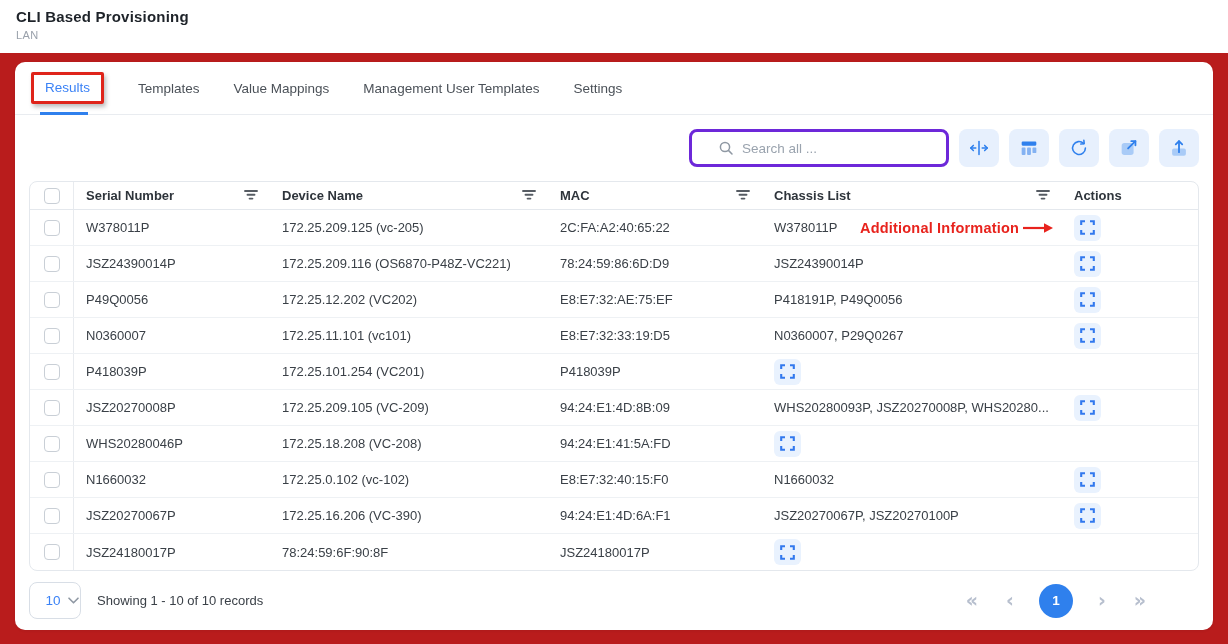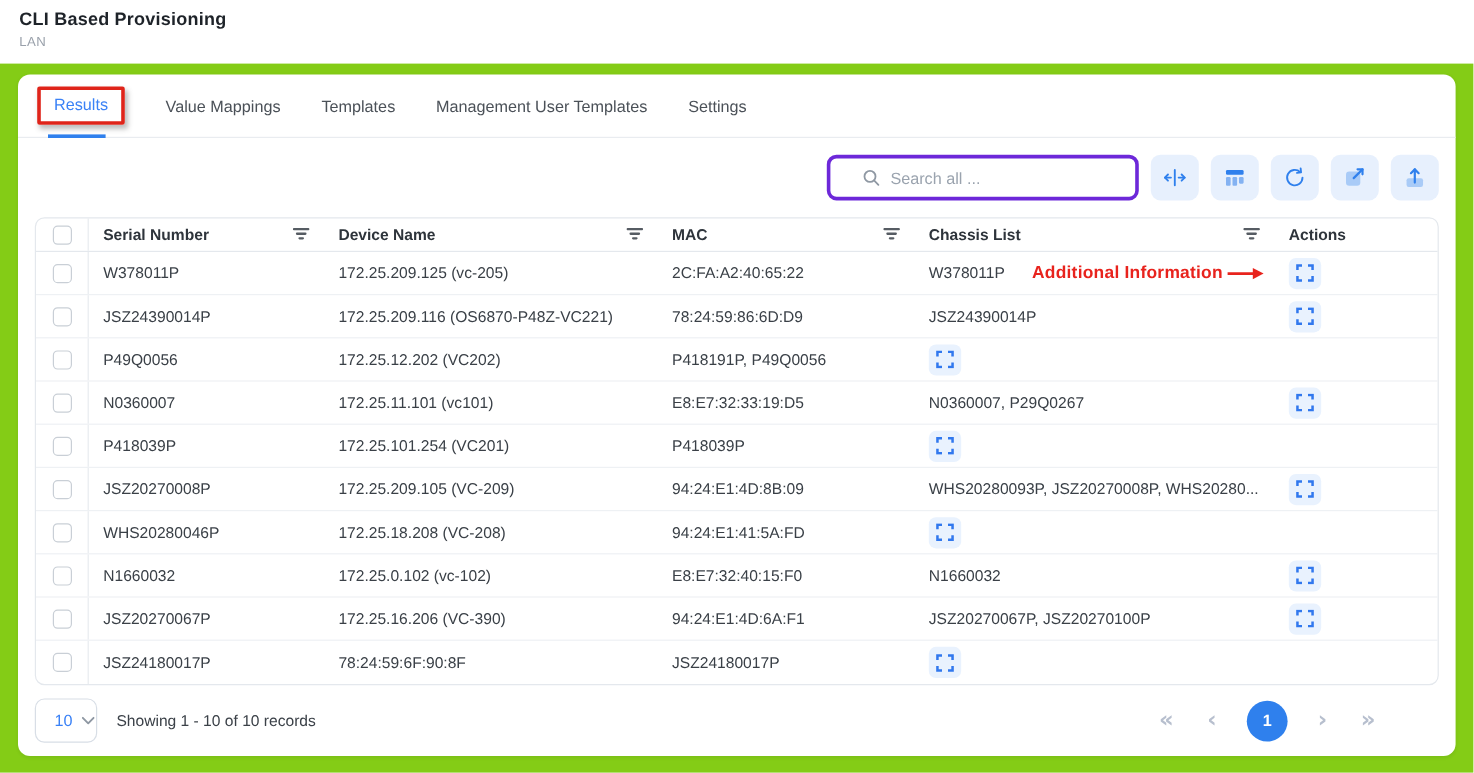--- a/index.html
+++ b/index.html
@@ -5,21 +5,21 @@
   * { box-sizing: border-box; margin: 0; padding: 0; }
   html,body { width: 1228px; height: 644px; overflow: hidden;
     font-family: "Liberation Sans", sans-serif; background: #ffffff; }
 
   
   .app-header { background:#fff; padding: 8px 16px 10px; height: 53px; }
   .page-title { font-size: 15px; font-weight: bold; color: #1e2329; letter-spacing:.2px; }
   .page-subtitle { font-size: 11px; color: #9aa1ab; margin-top: 4px; letter-spacing:.4px; }
 
   
-  .content { background:#84cc16; height: 591px; padding: 9px 15px 14px; }
+  .content { background:#b91c1c; height: 591px; padding: 9px 15px 14px; }
   .card { background:#fff; border-radius: 10px; height: 568px;
     box-shadow: 0 1px 3px rgba(16,24,40,.07); position: relative; }
 
   
   .tabs { display:flex; align-items:center; height: 53px; padding: 0 16px;
     border-bottom: 1px solid #e9ecf0; gap: 34px; }
   .tab { font-size: 13.5px; color: #4b5158; height:100%; display:flex;
     align-items:center; position:relative; cursor:pointer; }
   .tab.active { color:#3b82f6; }
   .tab.active .tab-label-box { border: 3px solid #df241a; border-radius: 2px;
@@ -85,22 +85,22 @@
   <div class="page-subtitle">LAN</div>
 </div>
 
 <div class="content">
   <div class="card">
 
     <div class="tabs">
       <div class="tab active">
         <span class="tab-label-box">Results</span>
       </div>
+      <div class="tab">Templates</div>
       <div class="tab">Value Mappings</div>
-      <div class="tab">Templates</div>
       <div class="tab">Management User Templates</div>
       <div class="tab">Settings</div>
     </div>
 
     <div class="toolbar">
       <div class="search-box">
         <span style="display:flex">
           <svg width="16" height="16" viewBox="0 0 16 16">
               <circle cx="7" cy="7" r="4.6" fill="none" stroke="#8f98a3" stroke-width="1.5"></circle>
               <line x1="10.4" y1="10.4" x2="14" y2="14" stroke="#8f98a3" stroke-width="1.5" stroke-linecap="round"></line>
@@ -251,20 +251,21 @@
       </button>
     </div>
   </div>
 
   <div class="tr row">
     <div class="cb-cell">
       <span class="checkbox"></span>
     </div>
     <div class="td">P49Q0056</div>
     <div class="td">172.25.12.202 (VC202)</div>
+    <div class="td">E8:E7:32:AE:75:EF</div>
     <div class="td">P418191P, P49Q0056</div>
     <div class="td actions-cell">
 
       <button class="expand-btn">
         <span style="display:flex">
           <svg width="15" height="15" viewBox="0 0 15 15" fill="none" stroke="#3178ee" stroke-width="2.1" stroke-linejoin="miter">
                     <path d="M1.2 5V1.2H5"></path>
                     <path d="M10 1.2h3.8V5"></path>
                     <path d="M13.8 10v3.8H10"></path>
                     <path d="M5 13.8H1.2V10"></path>

